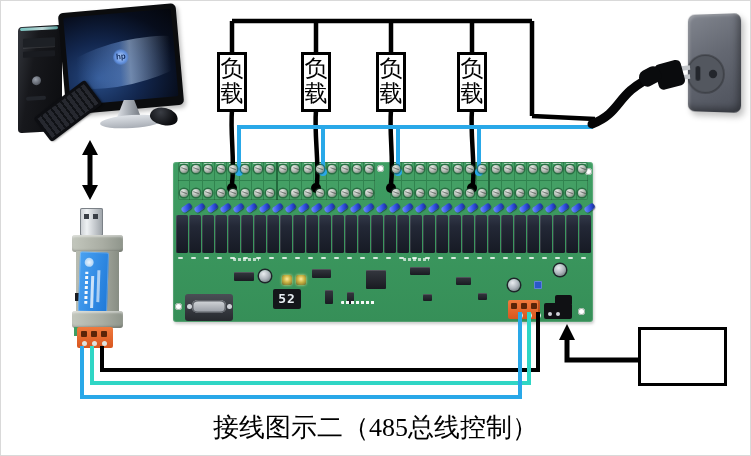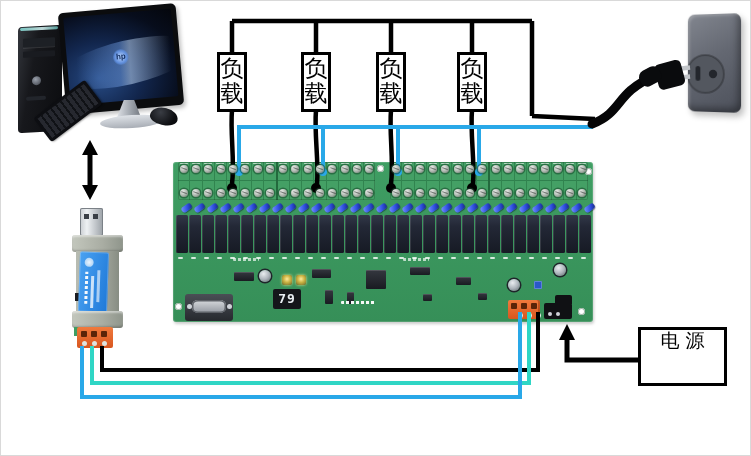--- a/index.html
+++ b/index.html
@@ -344,21 +344,21 @@
         <i class="mark" style="left: 317px;"></i>
         <i class="mark" style="left: 330px;"></i>
         <i class="mark" style="left: 343px;"></i>
         <i class="mark" style="left: 356px;"></i>
         <i class="mark" style="left: 369px;"></i>
         <i class="mark" style="left: 382px;"></i>
         <i class="mark" style="left: 395px;"></i>
         <i class="mark" style="left: 408px;"></i>
       </div>
     <i class="db9"></i>
-    <i class="led7">79</i>
+    <i class="led7">52</i>
     <i class="ledot" style="left:109px;top:113px;"></i>
     <i class="ledot" style="left:123px;top:113px;"></i>
     <i class="cap" style="left:86px;top:108px;width:12px;height:12px;"></i>
     <i class="cap" style="left:335px;top:117px;width:12px;height:12px;"></i>
     <i class="cap" style="left:381px;top:102px;width:12px;height:12px;"></i>
     <i class="chip" style="left:61px;top:110px;width:20px;height:9px;"></i>
     <i class="chip" style="left:139px;top:107px;width:19px;height:9px;"></i>
     <i class="chip" style="left:193px;top:108px;width:20px;height:19px;"></i>
     <i class="chip" style="left:237px;top:105px;width:20px;height:8px;"></i>
     <i class="chip" style="left:283px;top:115px;width:15px;height:8px;"></i>
@@ -446,16 +446,16 @@
       <polygon points="567,324 559,340 575,340" fill="#000"></polygon>
     </g>
   </svg>
 
   <div class="abs loadbox" style="left:217px;top:52px;"><span>负载</span></div>
   <div class="abs loadbox" style="left:301px;top:52px;"><span>负载</span></div>
   <div class="abs loadbox" style="left:376px;top:52px;"><span>负载</span></div>
   <div class="abs loadbox" style="left:457px;top:52px;"><span>负载</span></div>
 
   <div class="abs psbox">
-    <div class="ps2">电源</div>
   </div>
 
+  <div class="abs caption">接线图示二（485总线控制）</div>
 </div>
 
 </body></html>

